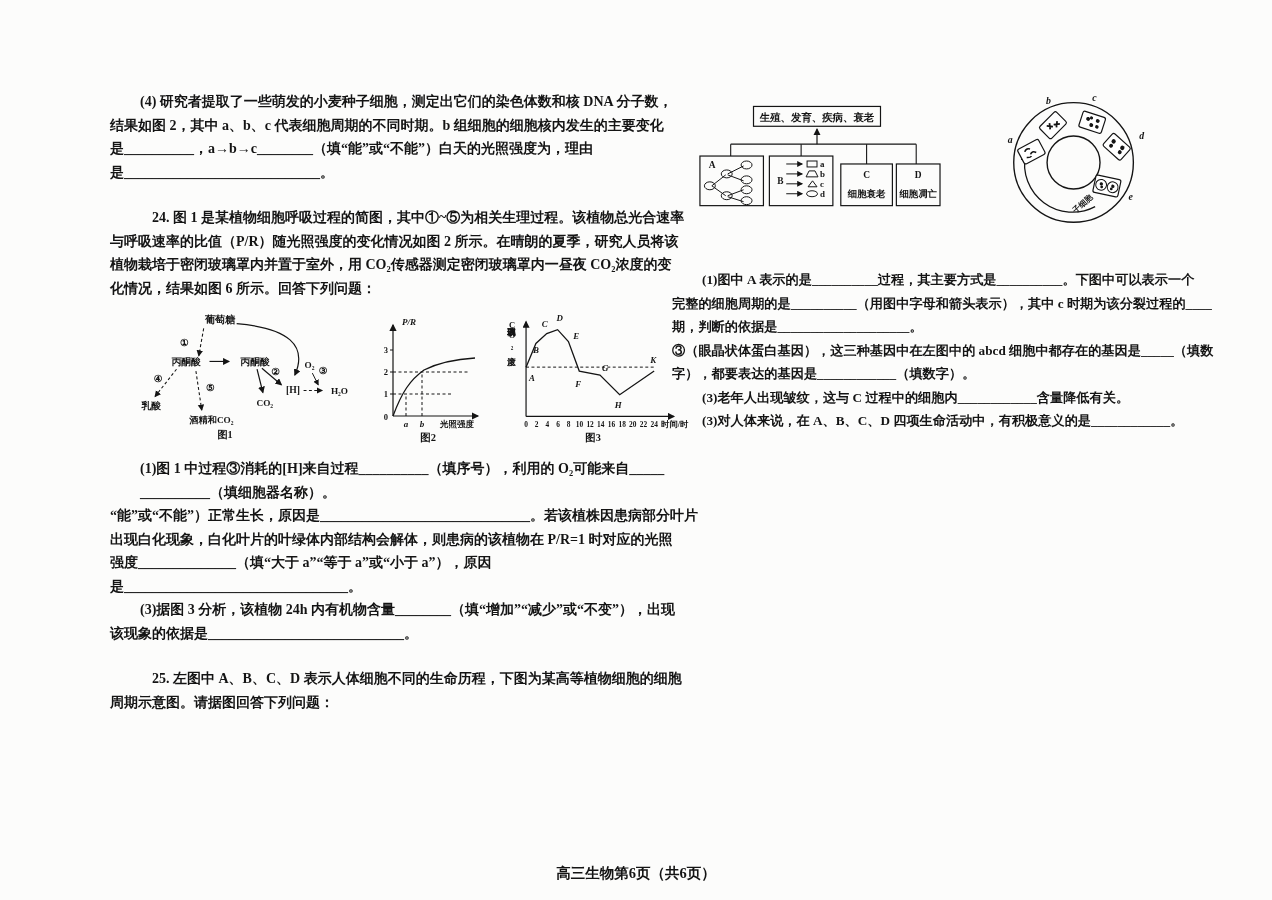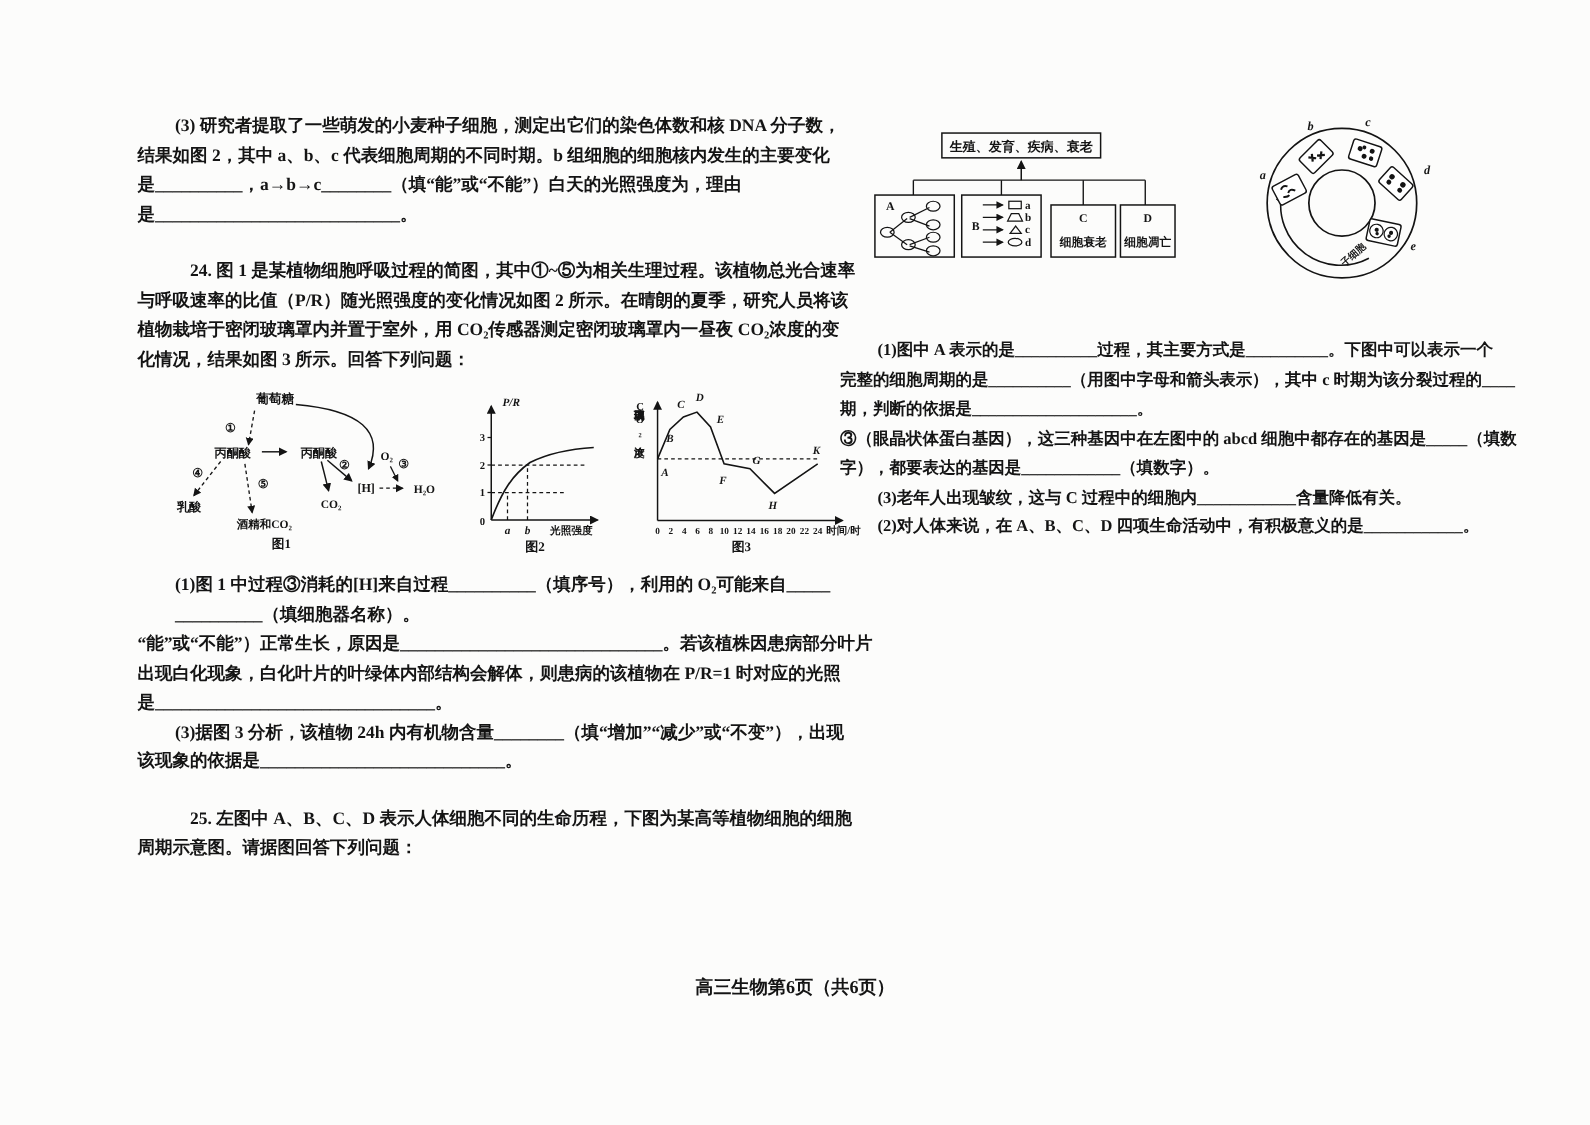--- a/index.html
+++ b/index.html
@@ -23,43 +23,43 @@
   .figrow2{display:flex;align-items:flex-start;margin-left:20px;height:158px;}
   .figwrap{position:relative;}
   svg{display:block;}
   svg text{font-family:"Liberation Serif","DejaVu Serif",serif;font-weight:600;fill:#141414;}
   .vlabel{
     position:absolute;left:1px;top:12px;
     writing-mode:vertical-rl;text-orientation:upright;
     font-size:8.5px;line-height:10px;letter-spacing:0px;white-space:nowrap;
   }
   .footer{
-    position:absolute;top:780px;left:0;width:100%;
+    position:absolute;top:864px;left:0;width:100%;
     text-align:center;font-size:14.5px;font-weight:700;
   }
 </style>
 </head>
 <body>
 
 <div class="page">
 
   <div class="col col-left">
 
     <div class="para">
-      <div class="ln ind">(3) 研究者提取了一些萌发的小麦种子细胞，测定出它们的染色体数和核 DNA 分子数，</div>
+      <div class="ln ind">(4) 研究者提取了一些萌发的小麦种子细胞，测定出它们的染色体数和核 DNA 分子数，</div>
       <div class="ln">结果如图 2，其中 a、b、c 代表细胞周期的不同时期。b 组细胞的细胞核内发生的主要变化</div>
       <div class="ln">是__________，a→b→c________（填“能”或“不能”）白天的光照强度为，理由</div>
       <div class="ln">是____________________________。</div>
     </div>
 
     <div class="para gap-md">
       <div class="ln ind2">24. 图 1 是某植物细胞呼吸过程的简图，其中①~⑤为相关生理过程。该植物总光合速率</div>
       <div class="ln">与呼吸速率的比值（P/R）随光照强度的变化情况如图 2 所示。在晴朗的夏季，研究人员将该</div>
       <div class="ln">植物栽培于密闭玻璃罩内并置于室外，用 CO₂传感器测定密闭玻璃罩内一昼夜 CO₂浓度的变</div>
-      <div class="ln">化情况，结果如图 3 所示。回答下列问题：</div>
+      <div class="ln">化情况，结果如图 6 所示。回答下列问题：</div>
     </div>
 
     <div class="figrow">
 
       <div class="figwrap">
         <svg width="228" height="136" viewBox="0 0 235 138">
           <defs>
             <marker id="ah" markerWidth="7" markerHeight="7" refX="5" refY="3" orient="auto">
               <path d="M0,0 L6,3 L0,6 z" fill="#141414"></path>
             </marker>
@@ -148,20 +148,21 @@
           <text x="88" y="135" font-size="10.5" text-anchor="middle">图3</text>
         </svg>
       </div>
     </div>
 
     <div class="para gap-sm">
       <div class="ln ind">(1)图 1 中过程③消耗的[H]来自过程__________（填序号），利用的 O₂可能来自_____</div>
       <div class="ln ind">__________（填细胞器名称）。</div>
       <div class="ln">“能”或“不能”）正常生长，原因是______________________________。若该植株因患病部分叶片</div>
       <div class="ln">出现白化现象，白化叶片的叶绿体内部结构会解体，则患病的该植物在 P/R=1 时对应的光照</div>
+      <div class="ln">强度______________（填“大于 a”“等于 a”或“小于 a”），原因</div>
       <div class="ln">是________________________________。</div>
       <div class="ln ind">(3)据图 3 分析，该植物 24h 内有机物含量________（填“增加”“减少”或“不变”），出现</div>
       <div class="ln">该现象的依据是____________________________。</div>
     </div>
 
     <div class="para gap-md">
       <div class="ln ind2">25. 左图中 A、B、C、D 表示人体细胞不同的生命历程，下图为某高等植物细胞的细胞</div>
       <div class="ln">周期示意图。请据图回答下列问题：</div>
     </div>
 
@@ -278,20 +279,20 @@
       </div>
     </div>
 
     <div class="para" style="margin-top:24px;">
       <div class="ln ind">(1)图中 A 表示的是__________过程，其主要方式是__________。下图中可以表示一个</div>
       <div class="ln">完整的细胞周期的是__________（用图中字母和箭头表示），其中 c 时期为该分裂过程的____</div>
       <div class="ln">期，判断的依据是____________________。</div>
       <div class="ln">③（眼晶状体蛋白基因），这三种基因中在左图中的 abcd 细胞中都存在的基因是_____（填数</div>
       <div class="ln">字），都要表达的基因是____________（填数字）。</div>
       <div class="ln ind">(3)老年人出现皱纹，这与 C 过程中的细胞内____________含量降低有关。</div>
-      <div class="ln ind">(2)对人体来说，在 A、B、C、D 四项生命活动中，有积极意义的是____________。</div>
+      <div class="ln ind">(3)对人体来说，在 A、B、C、D 四项生命活动中，有积极意义的是____________。</div>
     </div>
 
   </div>
 
   <div class="footer">高三生物第6页（共6页）</div>
 
 </div>
 
 </body></html>

